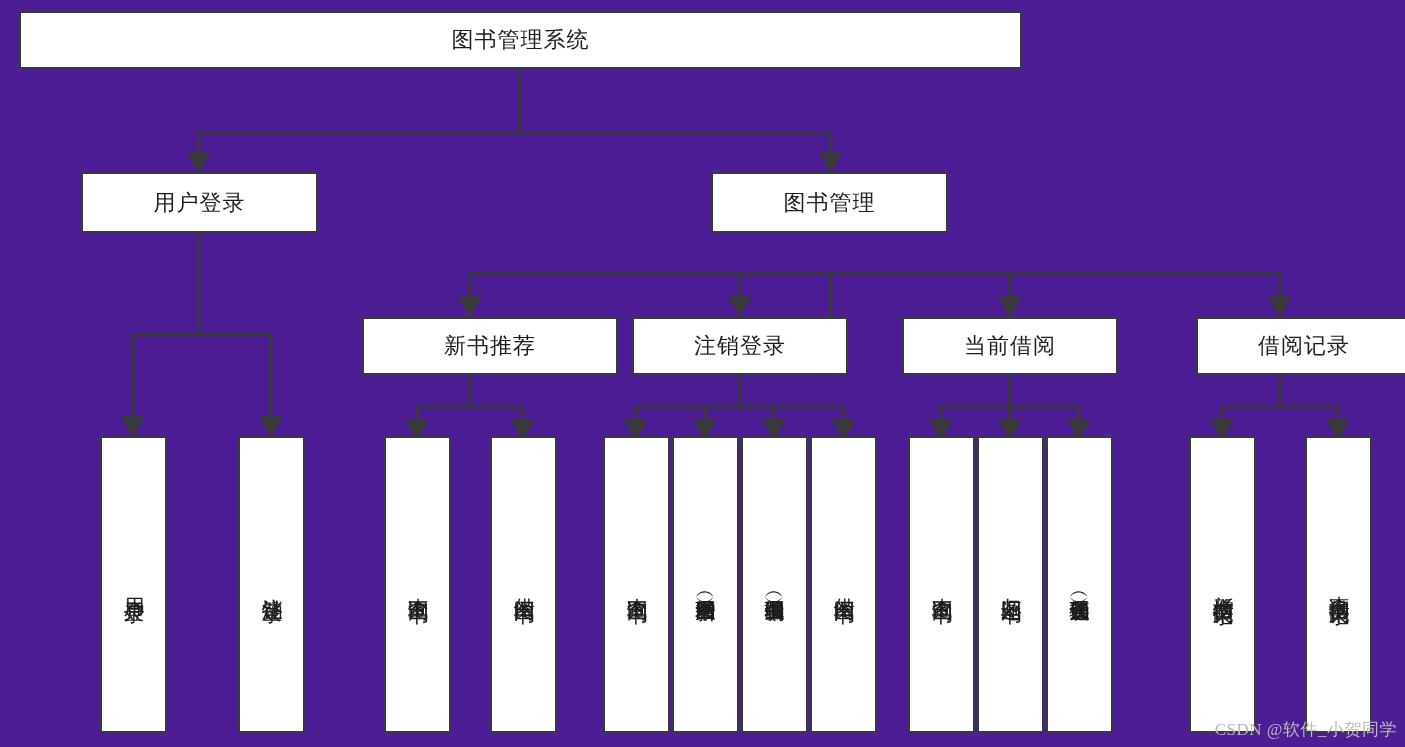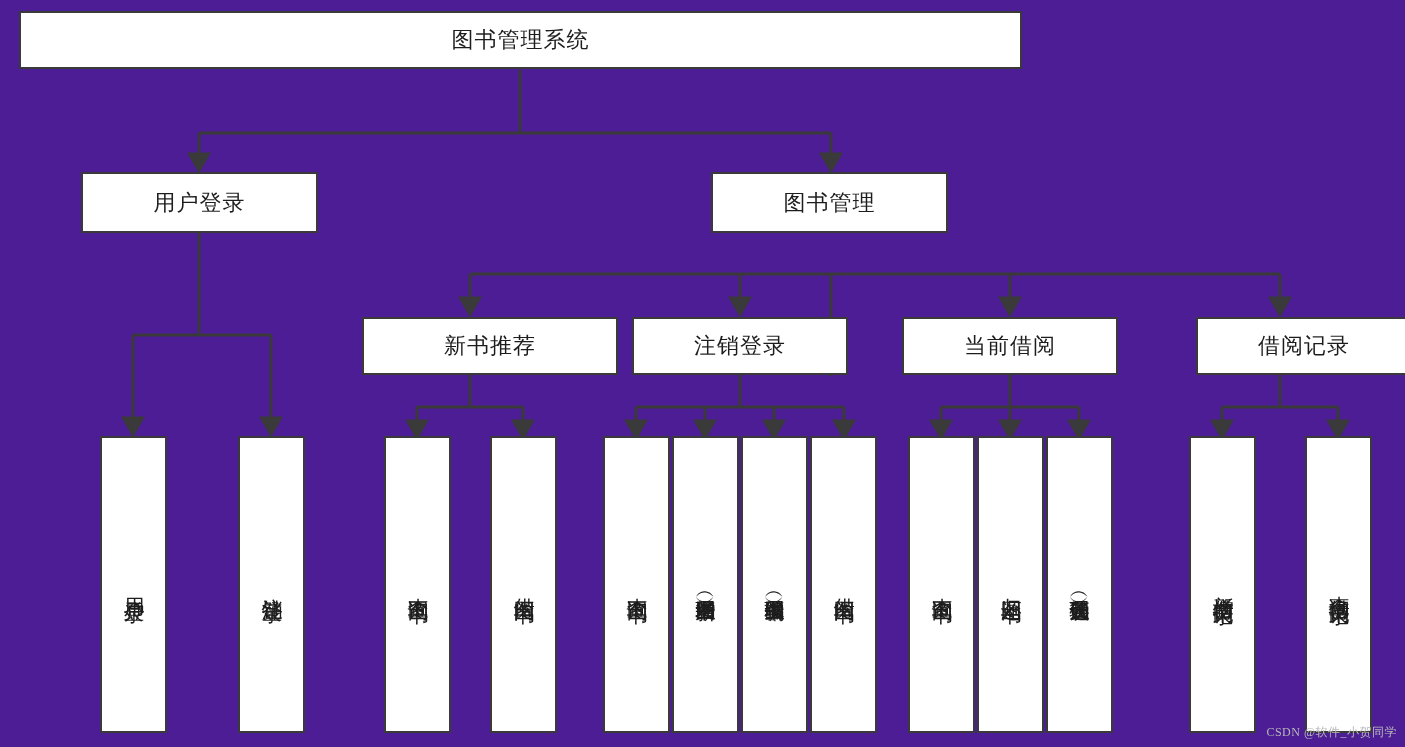--- a/index.html
+++ b/index.html
@@ -57,21 +57,21 @@
   .label-v {
     writing-mode: vertical-rl;
     text-orientation: upright;
     display: block;
     white-space: nowrap;
   }
   .watermark {
     position: absolute;
     right: 8px;
     bottom: 6px;
-    font-size: 12px;
+    font-size: 17px;
     color: #b9b9b9;
     letter-spacing: 0.5px;
     white-space: nowrap;
   }
 </style>
 </head>
 <body>
 
 <div id="canvas">
 

